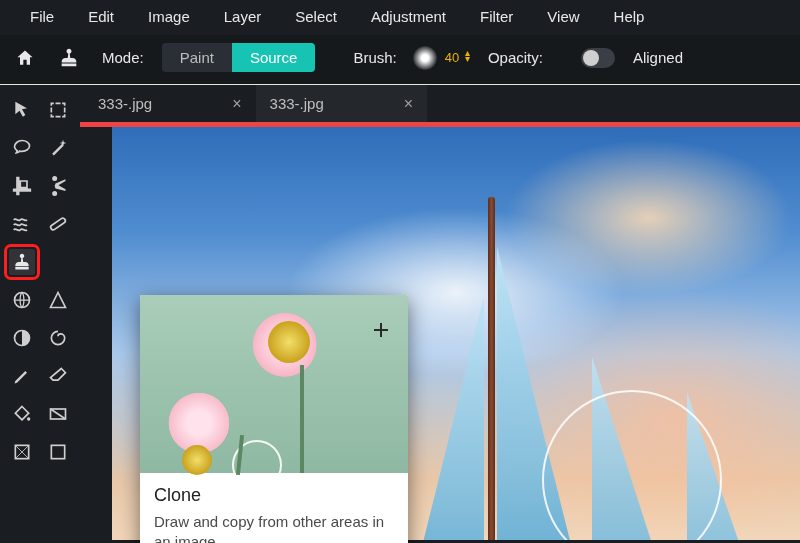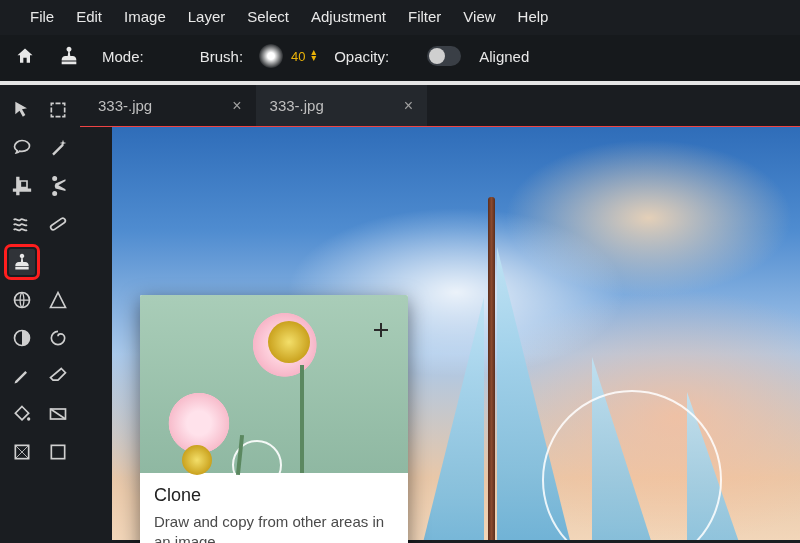--- a/index.html
+++ b/index.html
@@ -1,21 +1,21 @@
 <!DOCTYPE html>
 <html><head>
 <meta charset="utf-8">
 <style>
   * { box-sizing: border-box; margin: 0; padding: 0; }
   html, body { width: 800px; height: 543px; overflow: hidden; font-family: "Segoe UI", Arial, sans-serif; background: #1a1d21; color: #eee; }
   
-  .menubar { display: flex; align-items: center; gap: 22px; padding: 8px 0 10px 30px; font-size: 15px; color: #e8e8e8; }
+  .menubar { display: flex; align-items: center; gap: 34px; padding: 8px 0 10px 30px; font-size: 15px; color: #e8e8e8; }
   .menubar .item { cursor: pointer; }
   
-  .optionbar { display: flex; align-items: center; gap: 14px; padding: 8px 16px 12px 10px; background: #16191c; border-bottom: 4px solid #e5e5e5; }
+  .optionbar { display: flex; align-items: center; gap: 14px; padding: 8px 16px 12px 10px; background: #16191c; border-bottom: 1px solid #e5e5e5; }
   .optionbar .home-btn { width: 30px; height: 26px; display:flex; align-items:center; justify-content:center; }
   .optionbar .home-btn svg { fill: #e8e8e8; }
   .stamp-mini { width: 30px; height: 26px; display:flex; align-items:center; justify-content:center; }
   .stamp-mini svg { fill:#e8e8e8; }
   .opt-label { font-size: 15px; color: #e8e8e8; margin-left: 4px; }
   .mode-group { display:flex; align-items:center; background:#2a2f35; border-radius:4px; overflow:hidden; margin-left: 4px;}
   .mode-btn { padding: 6px 18px; font-size: 15px; color:#bdbdbd; cursor:pointer; }
   .mode-btn.active { background:#17c3b2; color:#fff; }
   .brush-prev { width: 24px; height: 24px; border-radius:50%; background: radial-gradient(circle,#fff 20%, rgba(255,255,255,0.0) 75%); margin-left:2px;}
   .brush-size { font-size:13px; color:#eab308; margin-left:-6px; position:relative; }
@@ -25,21 +25,21 @@
   .toggle { width: 34px; height: 20px; background:#3a3f46; border-radius:10px; position:relative; margin-left: 24px;}
   .toggle .knob { width:16px; height:16px; background:#cfcfcf; border-radius:50%; position:absolute; top:2px; left:2px; }
   
   .main { display:flex; height: calc(543px - 88px); }
   .toolbar { width: 80px; background:#1a1d21; padding-top: 6px; display:flex; flex-direction:column; align-items:center; gap:0; }
   .tool-row { display:flex; gap:10px; padding: 6px 0; }
   .tool { width:26px; height:26px; display:flex; align-items:center; justify-content:center; cursor:pointer; }
   .tool svg { fill:#cfcfcf; width:20px; height:20px; }
   .tool.selected { outline: 3px solid #ff1e1e; outline-offset: 2px; background:#303338; border-radius:2px;}
   .workarea { flex:1; background:#1a1d21; position:relative; }
-  .tabbar { display:flex; align-items:flex-end; height:42px; padding:0 4px; background:#1a1d21; border-bottom:1px solid #ef4444;}
+  .tabbar { display:flex; align-items:flex-end; height:42px; padding:0 4px; background:#1a1d21; border-bottom:5px solid #ef4444;}
   .tab { display:flex; align-items:center; gap: 80px; padding: 0 14px; height:100%; color:#bfbfbf; font-size:15px; cursor:pointer;}
   .tab.active { background:#24282d; }
   .tab .close { color:#a0a0a0; font-size:16px; }
   .canvas-wrap { position:absolute; top:42px; left:32px; right:0; bottom:0;}
   
   .canvas {
     width: 100%; height: 100%;
     background:
       radial-gradient(ellipse 280px 140px at 50% 40%, rgba(255,255,255,0.85), rgba(255,255,255,0) 60%),
       radial-gradient(ellipse 220px 120px at 78% 22%, rgba(255,220,180,0.85), rgba(255,200,150,0) 65%),
@@ -97,20 +97,22 @@
         <path d="M12 3l9 8h-3v9h-4v-6H10v6H6v-9H3z"></path>
       </svg>
   </div>
   <div class="stamp-mini">
     <svg viewBox="0 0 24 24" width="22" height="22">
         <path d="M12 2c-1.5 0-2.7 1.2-2.7 2.7 0 1.2.8 2.2 1.9 2.6l-.6 4.7H8c-2.2 0-4 1.8-4 4v1h16v-1c0-2.2-1.8-4-4-4h-2.6l-.6-4.7c1.1-.4 1.9-1.4 1.9-2.6C14.7 3.2 13.5 2 12 2zM4 18h16v3H4z"></path>
       </svg>
   </div>
   <span class="opt-label">Mode:</span>
   <div class="mode-group">
+    <div class="mode-btn">Paint</div>
+    <div class="mode-btn active">Source</div>
   </div>
   <span class="opt-label" style="margin-left:24px">Brush:</span>
   <div class="brush-prev"></div>
   <span class="brush-size">
     <span>40</span>
     <span class="arrows">▴<br>▾</span>
   </span>
   <span class="opt-label" style="margin-left:4px">Opacity:</span>
   <div class="toggle">
       <div class="knob"></div>

